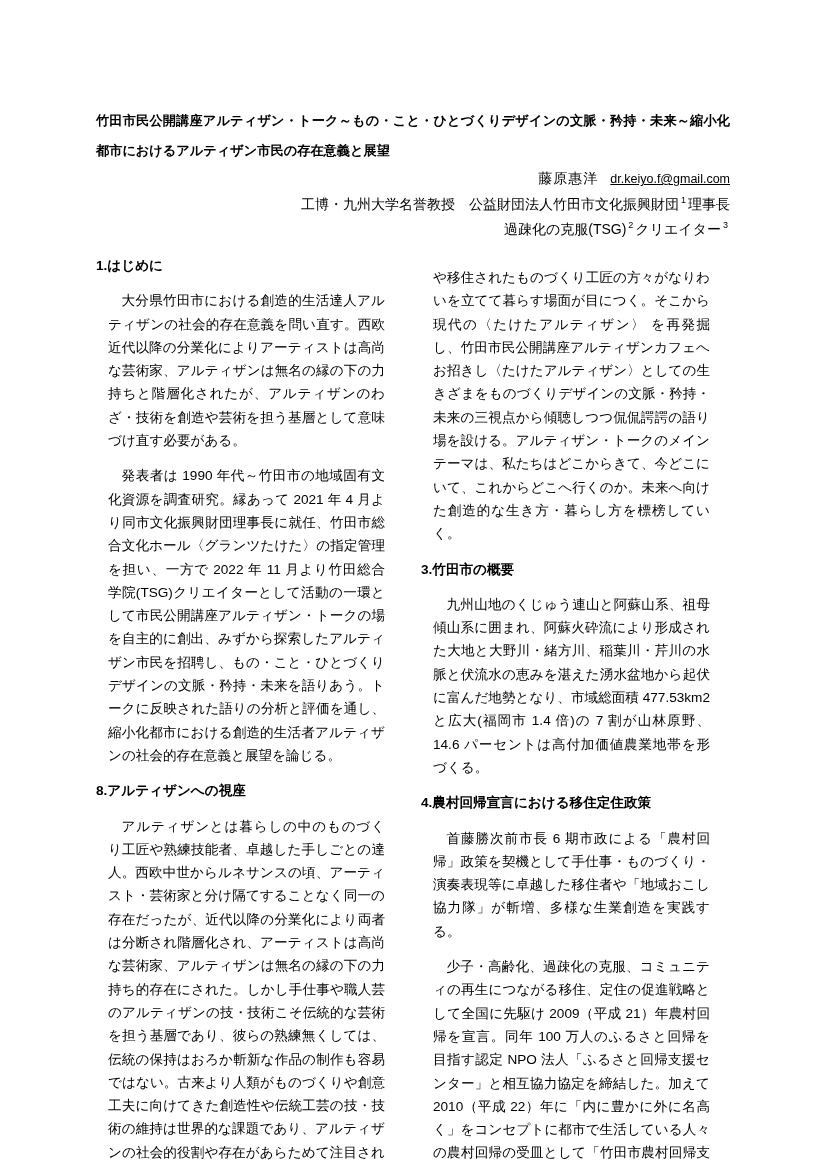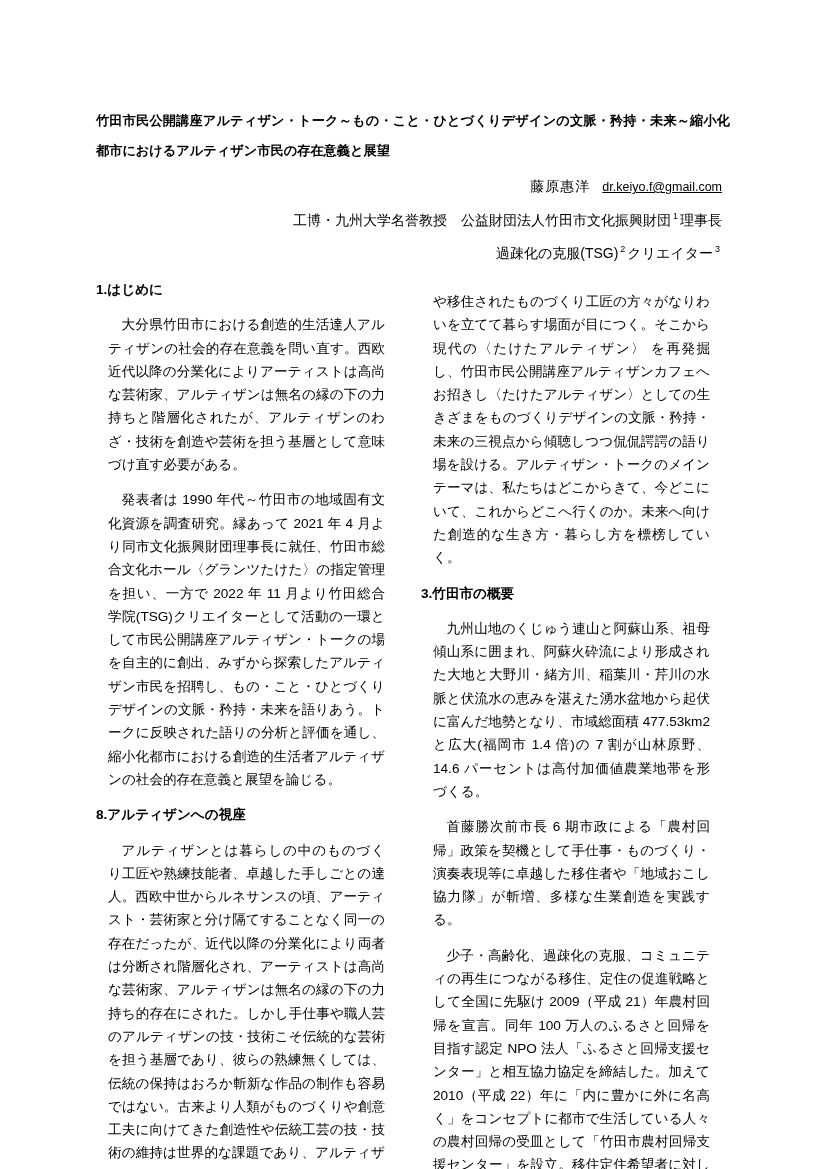--- a/index.html
+++ b/index.html
@@ -22,21 +22,21 @@
   }
   .title {
     margin: 0;
     font-size: 13.2px;
     font-weight: bold;
     line-height: 30px;
     text-align: justify;
     text-justify: inter-ideograph;
   }
   .hdr-line {
-    margin: 8px;
+    margin: 0;
     text-align: right;
     font-size: 14px;
     line-height: 25px;
     white-space: nowrap;
   }
   .author-name { letter-spacing: 1px; }
   .email {
     text-decoration: underline;
     font-size: 12.5px;
     margin-left: 12px;
@@ -100,20 +100,21 @@
         <p>発表者は 1990 年代～竹田市の地域固有文化資源を調査研究。縁あって 2021 年 4 月より同市文化振興財団理事長に就任、竹田市総合文化ホール〈グランツたけた〉の指定管理を担い、一方で 2022 年 11 月より竹田総合学院(TSG)クリエイターとして活動の一環として市民公開講座アルティザン・トークの場を自主的に創出、みずから探索したアルティザン市民を招聘し、もの・こと・ひとづくりデザインの文脈・矜持・未来を語りあう。トークに反映された語りの分析と評価を通し、縮小化都市における創造的生活者アルティザンの社会的存在意義と展望を論じる。</p>
         <h2>8.アルティザンへの視座</h2>
         <p>アルティザンとは暮らしの中のものづくり工匠や熟練技能者、卓越した手しごとの達人。西欧中世からルネサンスの頃、アーティスト・芸術家と分け隔てすることなく同一の存在だったが、近代以降の分業化により両者は分断され階層化され、アーティストは高尚な芸術家、アルティザンは無名の縁の下の力持ち的存在にされた。しかし手仕事や職人芸のアルティザンの技・技術こそ伝統的な芸術を担う基層であり、彼らの熟練無くしては、伝統の保持はおろか斬新な作品の制作も容易ではない。古来より人類がものづくりや創意工夫に向けてきた創造性や伝統工芸の技・技術の維持は世界的な課題であり、アルティザンの社会的役割や存在があらためて注目される。</p>
         <p>本発表の対象地竹田市は独特な地勢に巡られた背景を生かし、先人たちから受け継いだ職人衆</p>
       </div>
 
       <div class="col">
         <p class="cont">や移住されたものづくり工匠の方々がなりわいを立てて暮らす場面が目につく。そこから現代の〈たけたアルティザン〉 を再発掘し、竹田市民公開講座アルティザンカフェへお招きし〈たけたアルティザン〉としての生きざまをものづくりデザインの文脈・矜持・未来の三視点から傾聴しつつ侃侃諤諤の語り場を設ける。アルティザン・トークのメインテーマは、私たちはどこからきて、今どこにいて、これからどこへ行くのか。未来へ向けた創造的な生き方・暮らし方を標榜していく。</p>
         <h2>3.竹田市の概要</h2>
         <p>九州山地のくじゅう連山と阿蘇山系、祖母傾山系に囲まれ、阿蘇火砕流により形成された大地と大野川・緒方川、稲葉川・芹川の水脈と伏流水の恵みを湛えた湧水盆地から起伏に富んだ地勢となり、市域総面積 477.53km2 と広大(福岡市 1.4 倍)の 7 割が山林原野、14.6 パーセントは高付加価値農業地帯を形づくる。</p>
+        <h2>4.農村回帰宣言における移住定住政策</h2>
         <p>首藤勝次前市長 6 期市政による「農村回帰」政策を契機として手仕事・ものづくり・演奏表現等に卓越した移住者や「地域おこし協力隊」が斬増、多様な生業創造を実践する。</p>
         <p>少子・高齢化、過疎化の克服、コミュニティの再生につながる移住、定住の促進戦略として全国に先駆け 2009（平成 21）年農村回帰を宣言。同年 100 万人のふるさと回帰を目指す認定 NPO 法人「ふるさと回帰支援センター」と相互協力協定を締結した。加えて 2010（平成 22）年に「内に豊かに外に名高く」をコンセプトに都市で生活している人々の農村回帰の受皿として「竹田市農村回帰支援センター」を設立。移住定住希望者に対しサポート態勢や支援制度 を提供するとともに市独自の空き家・空き店舗を活用した積極的な誘致を展開。現在、移住定住者は 200 名を超えている。</p>
         <h2><span>5.文化庁長官表彰[文化芸術創造都市]</span><sup class="fnote">5</sup></h2>
       </div>
 
     </div>
   </div>
 </div>
 
 </body></html>

